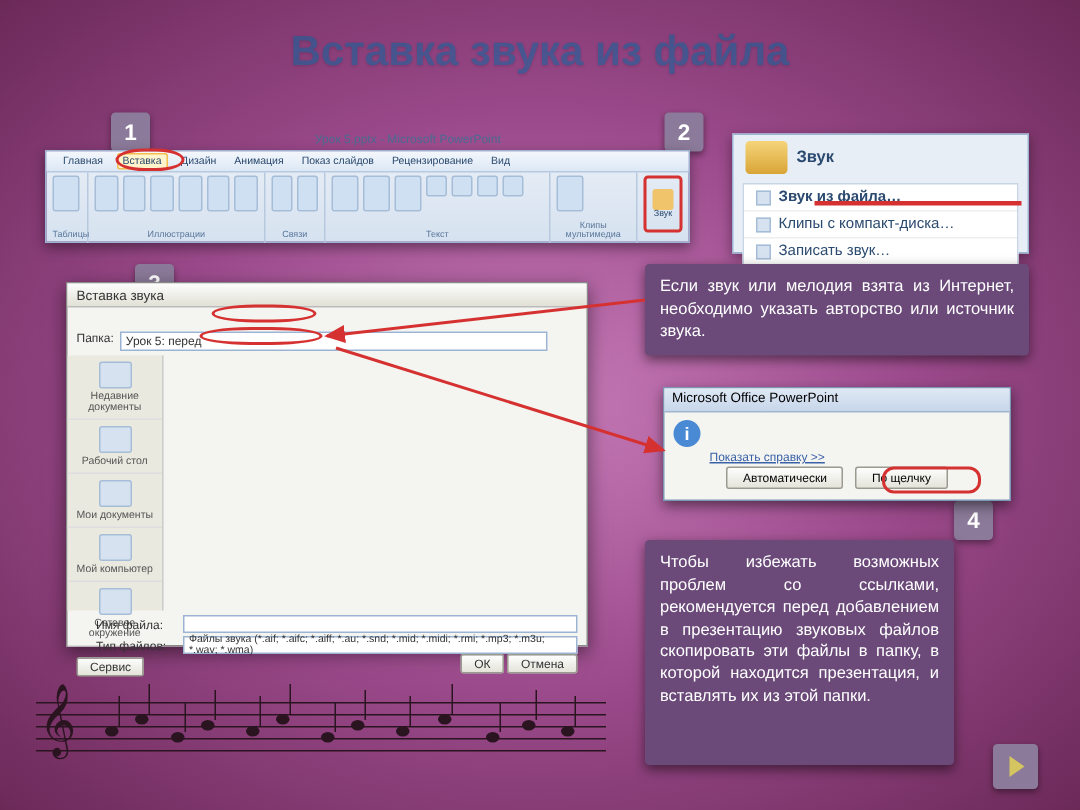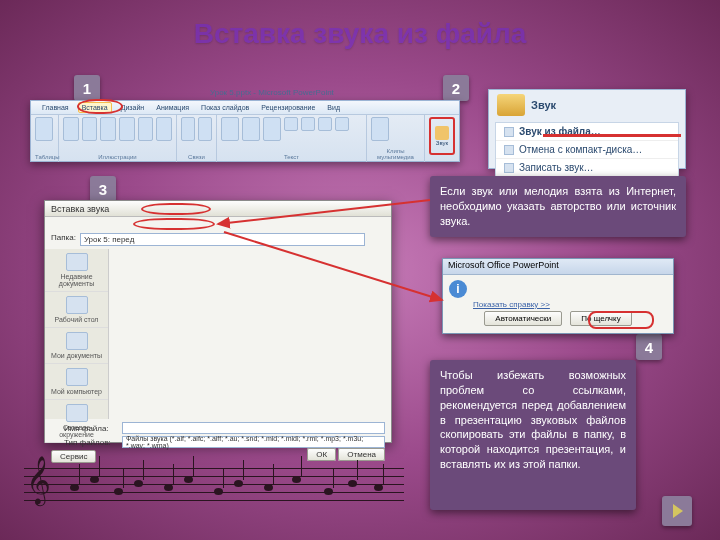--- a/index.html
+++ b/index.html
@@ -2,21 +2,21 @@
 <html><head>
 <meta charset="utf-8">
 <style>
   * { box-sizing: border-box; margin: 0; padding: 0; }
   body {
     width: 720px; height: 540px;
     background: radial-gradient(ellipse at center, #c77bb8 0%, #9b4a8b 50%, #6b2958 100%);
     font-family: "Segoe UI", Tahoma, sans-serif;
     position: relative; overflow: hidden;
   }
-  .title { color: #6d28d9; font-size: 28px; font-weight: bold; text-align: center; padding-top: 18px; opacity: 0.5; text-shadow: 0 1px 2px rgba(0,0,0,.3); }
+  .title { color: #0369a1; font-size: 28px; font-weight: bold; text-align: center; padding-top: 18px; opacity: 0.5; text-shadow: 0 1px 2px rgba(0,0,0,.3); }
   .step { position: absolute; width: 26px; height: 26px; background: #8b7a99; color: #fff; font-weight: bold; display: flex; align-items: center; justify-content: center; border-radius: 3px; font-size: 15px; box-shadow: 0 2px 4px rgba(0,0,0,.4); }
   .step1 { top: 75px; left: 74px; }
   .step2 { top: 75px; left: 443px; }
   .step3 { top: 176px; left: 90px; }
   .step4 { top: 334px; left: 636px; }
 
   
   .ribbon {
     position: absolute; top: 100px; left: 30px; width: 430px; height: 62px;
     background: linear-gradient(#e8eef6, #d6e2f0);
@@ -51,21 +51,21 @@
   .sound-drop .head { display:flex; align-items:center; gap:6px; padding:4px 8px; }
   .sound-drop .spk-big { width:28px; height:22px; background:linear-gradient(#f5d57a,#d9a436); border-radius:3px; }
   .sound-drop .menu { background:#fff; border:1px solid #c7d5e6; margin:2px 6px 4px 6px; }
   .sound-drop .menu div { padding:3px 8px; border-bottom:1px solid #eee; display:flex; align-items:center; gap:5px; }
   .sound-drop .menu div:first-child { font-weight:bold; }
   .sound-drop .red-under { position:absolute; left:54px; top:44px; width:138px; height:3px; background:#d63131; }
   .sound-drop .tiny-ico { width:10px; height:10px; background:#d6e2f0; border:1px solid #a6bdd8; }
 
   
   .filedlg {
-    position:absolute; top:200px; left:44px; width:348px; height:243px;
+    position:absolute; top:188px; left:44px; width:348px; height:243px;
     background:#f4f4f0; border:1px solid #8a8a8a; box-shadow:0 4px 12px rgba(0,0,0,.5);
     font-size:9px; color:#333;
   }
   .filedlg .titlebar { height:16px; background:linear-gradient(#fdfdfd,#e1e1d6); border-bottom:1px solid #bbb; padding:1px 6px; font-size:9px; display:flex; align-items:center; }
   .filedlg .toolbar { height:18px; display:flex; align-items:flex-start; gap:4px; padding:16px 6px; font-size:8px; }
   .filedlg .toolbar .combo { flex:1; background:#fff; border:1px solid #9cb4d4; height:13px; padding:0 3px; display:flex; align-items:center; }
   .filedlg .body { display:flex; height:170px; }
   .filedlg .sidebar { width:64px; background:#e9e9e0; border-right:1px solid #ccc; display:flex; flex-direction:column; }
   .filedlg .sidebar .sb-item { padding:4px 3px; font-size:7px; text-align:center; color:#555; border-bottom:1px solid #ddd; }
   .filedlg .sb-ico { width:22px; height:18px; margin:0 auto 2px; background:#d6e2f0; border:1px solid #a6bdd8; border-radius:2px; }
@@ -185,21 +185,21 @@
     <div class="spk-big"></div>
     <span style="font-size:11px;font-weight:bold">Звук</span>
   </div>
   <div class="menu">
     <div>
         <span class="tiny-ico"></span>
         <span>Звук из файла…</span>
       </div>
     <div>
         <span class="tiny-ico"></span>
-        <span>Отмена с компакт-диска…</span>
+        <span>Клипы с компакт-диска…</span>
       </div>
     <div>
         <span class="tiny-ico"></span>
         <span>Записать звук…</span>
       </div>
   </div>
   <div class="red-under"></div>
 </div>
 
 <div class="filedlg">

